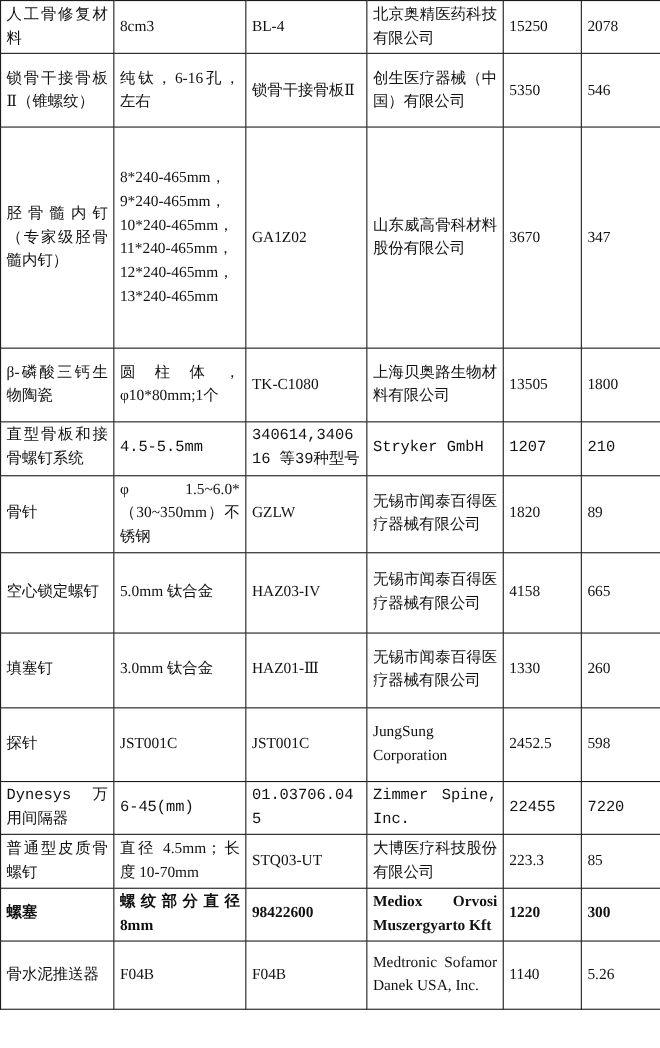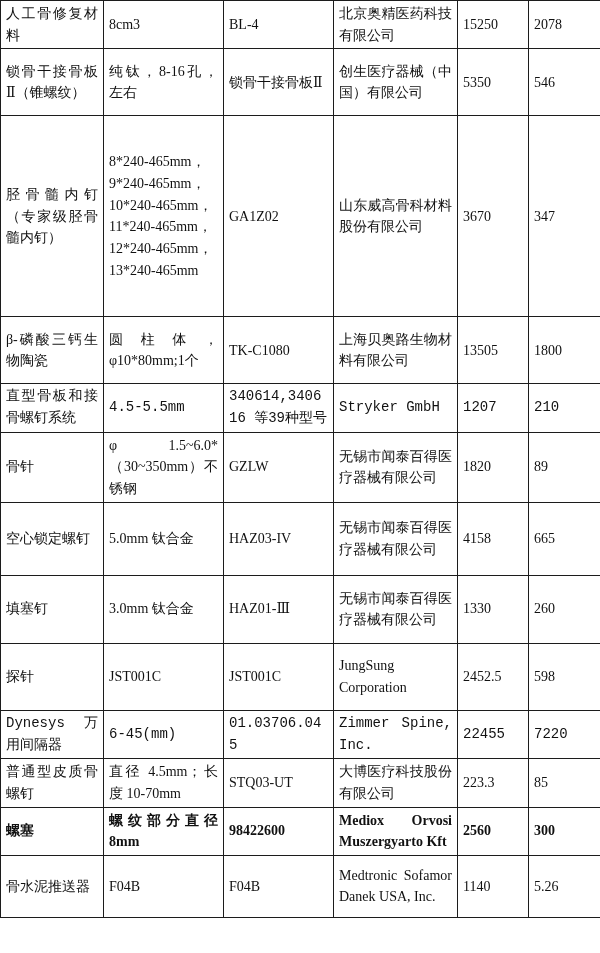--- a/index.html
+++ b/index.html
@@ -76,21 +76,21 @@
         <tr>
           <td class="col-name">人工骨修复材料</td>
           <td class="col-spec">8cm3</td>
           <td class="col-model">BL-4</td>
           <td class="col-company">北京奥精医药科技有限公司</td>
           <td class="col-price">15250</td>
           <td class="col-amount">2078</td>
         </tr>
         <tr>
           <td class="col-name">锁骨干接骨板Ⅱ（锥螺纹）</td>
-          <td class="col-spec">纯钛，8-16孔，左右</td>
+          <td class="col-spec">纯钛，6-16孔，左右</td>
           <td class="col-model">锁骨干接骨板Ⅱ</td>
           <td class="col-company">创生医疗器械（中国）有限公司</td>
           <td class="col-price">5350</td>
           <td class="col-amount">546</td>
         </tr>
         <tr>
           <td class="col-name">胫骨髓内钉（专家级胫骨髓内钉）</td>
           <td class="col-spec">8*240-465mm，
 9*240-465mm，
 10*240-465mm，
@@ -164,21 +164,21 @@
           <td class="col-model">STQ03-UT</td>
           <td class="col-company">大博医疗科技股份有限公司</td>
           <td class="col-price">223.3</td>
           <td class="col-amount">85</td>
         </tr>
         <tr>
           <td class="col-name">螺塞</td>
           <td class="col-spec">螺纹部分直径 8mm</td>
           <td class="col-model">98422600</td>
           <td class="col-company">Mediox Orvosi Muszergyarto Kft</td>
-          <td class="col-price">2560</td>
+          <td class="col-price">1220</td>
           <td class="col-amount">300</td>
         </tr>
         <tr>
           <td class="col-name">骨水泥推送器</td>
           <td class="col-spec">F04B</td>
           <td class="col-model">F04B</td>
           <td class="col-company">Medtronic Sofamor Danek USA, Inc.</td>
           <td class="col-price">1140</td>
           <td class="col-amount">5.26</td>
         </tr>

